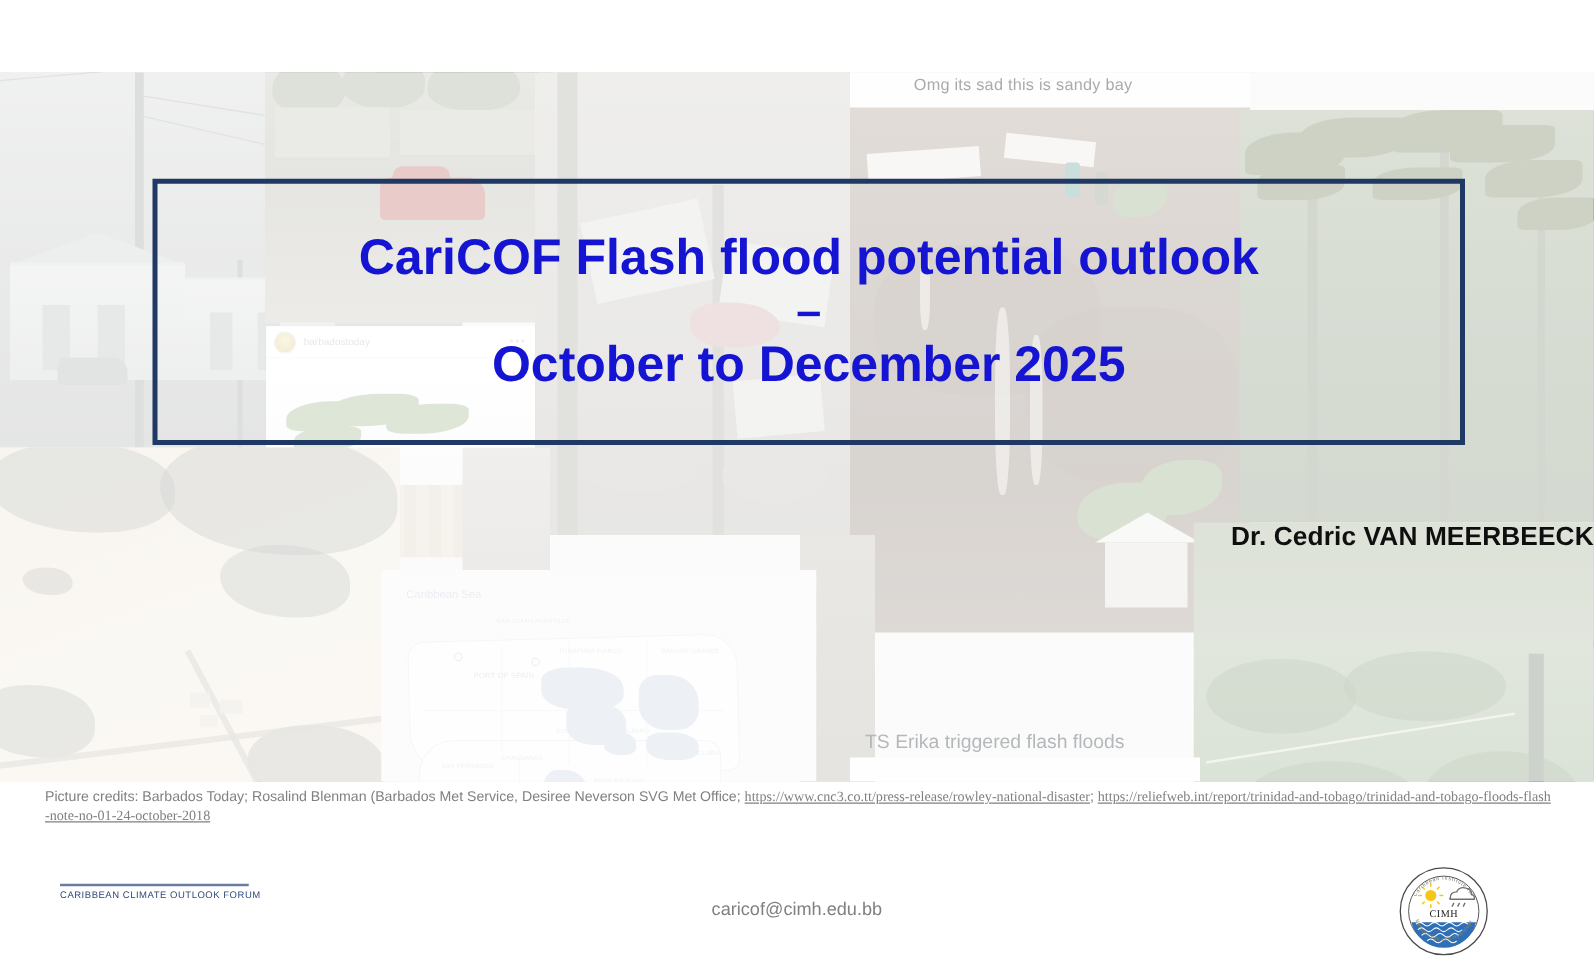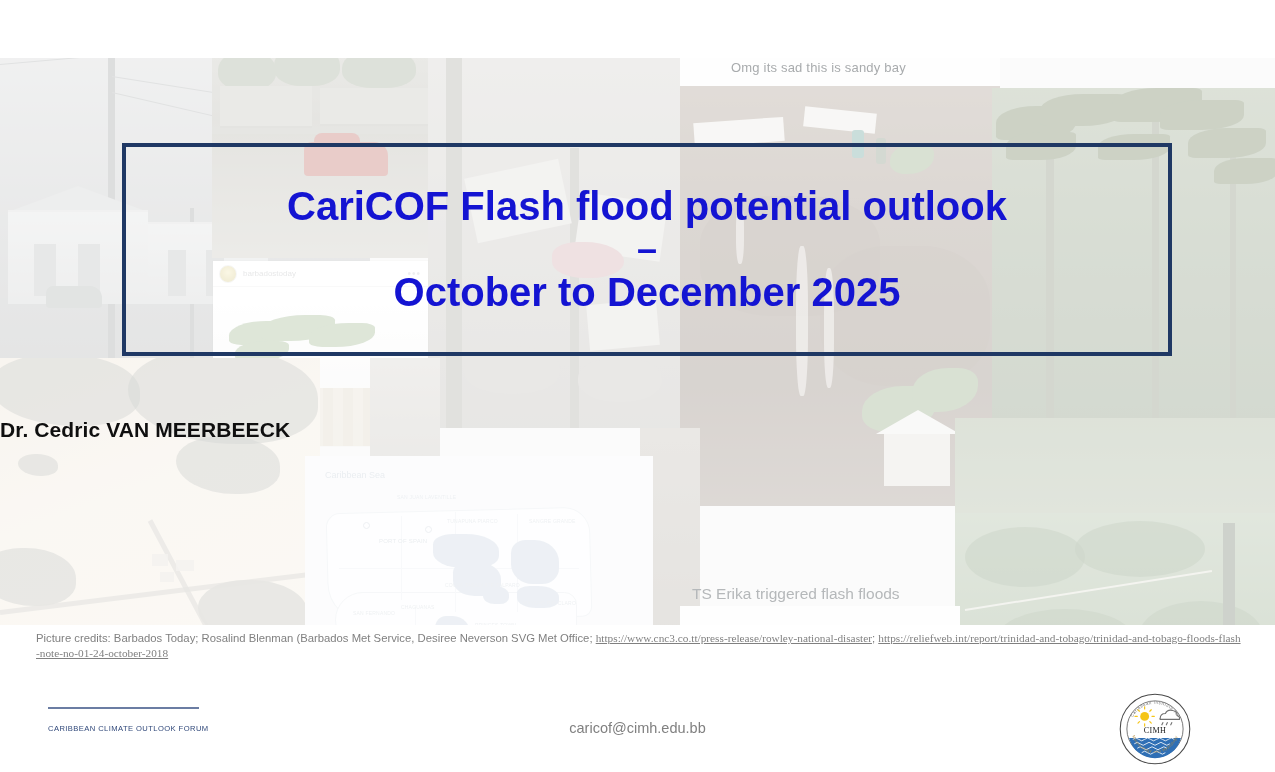--- a/index.html
+++ b/index.html
@@ -353,21 +353,21 @@
   #title-line1 { font-size: 40px; margin-bottom: 2px; }
   #title-dash  { font-size: 36px; margin: 2px 0 4px 0; }
   #title-line2 { font-size: 40px; }
 
   
   #presenter {
     position: absolute;
     left: 0; right: 0;
     top: 418px;
     z-index: 60;
-    text-align: left;
+    text-align: right;
   }
   #presenter-name {
     font-size: 21px;
     font-weight: bold;
     color: #0f0f0f;
     font-family: "Liberation Sans", sans-serif;
     letter-spacing: .1px;
   }
   #presenter-affil {
     margin-top: 33px;
@@ -429,21 +429,21 @@
     height: 1.5px;
     background: #6b7da3;
     margin-top: 1px;
     width: 151px;
   }
   #caricof-tagline {
     font-family: "Liberation Sans", sans-serif;
     font-size: 7.6px;
     color: #30487a;
     letter-spacing: .42px;
-    margin-top: 15px;
+    margin-top: 2px;
     white-space: nowrap;
   }
 
   
   #cimh-logo {
     position: absolute;
     left: 1118px;
     top: 692px;
     width: 74px;
     height: 74px;

